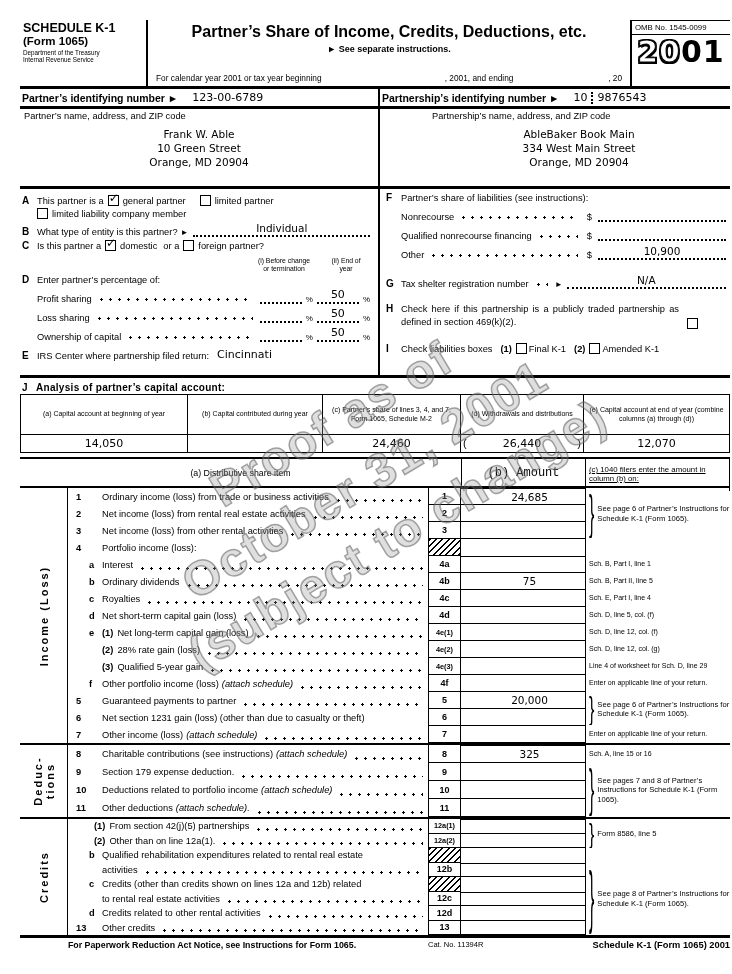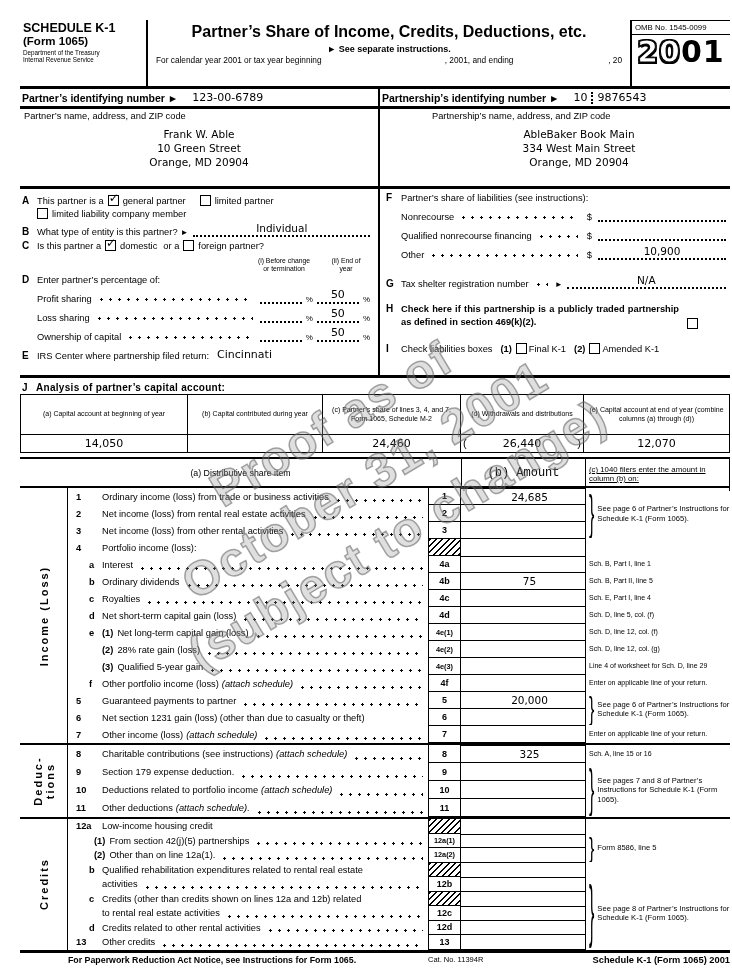--- a/index.html
+++ b/index.html
@@ -9,21 +9,21 @@
   .hw{font-family:"DejaVu Sans",sans-serif;font-size:11px;}
   
   .hdr{display:flex;border-bottom:3px solid #000;height:66px;}
   .hdr-left{width:128px;border-right:2px solid #000;padding:2px 3px;box-sizing:border-box;}
   .sched{font-size:12.5px;font-weight:bold;line-height:1.05;}
   .formno{font-size:11.5px;font-weight:bold;}
   .dept{font-size:6.3px;line-height:1.15;margin-top:2px;}
   .hdr-mid{flex:1;text-align:center;padding-top:3px;}
   .title{font-size:16px;font-weight:bold;}
   .seeinstr{font-size:9px;font-weight:bold;margin-top:3px;}
-  .calline{font-size:8.3px;margin-top:1px;display:flex;align-items:flex-end;padding:0 8px;}
+  .calline{font-size:8.3px;margin-top:19px;display:flex;align-items:flex-end;padding:0 8px;}
   .gap1{flex:1.3;} .gap2{flex:1;}
   .hdr-right{width:100px;border-left:2px solid #000;border-top:1.5px solid #000;box-sizing:border-box;}
   .omb{font-size:7.8px;padding:2px 3px;border-bottom:1.5px solid #000;}
   .year{font-size:30px;font-weight:bold;text-align:center;letter-spacing:1px;font-family:"DejaVu Sans",sans-serif;line-height:1.1;}
   .yr-out{color:#fff;text-shadow:-1.5px -1.5px 0 #000,1.5px -1.5px 0 #000,-1.5px 1.5px 0 #000,1.5px 1.5px 0 #000;-webkit-text-stroke:1px #000;}
   
   .idrow{display:flex;border-bottom:3px solid #000;height:17px;align-items:center;}
   .idhalf{display:flex;align-items:center;box-sizing:border-box;}
   .id-l{width:360px;border-right:2px solid #000;height:100%;}
   .id-r{flex:1;height:100%;}
@@ -55,21 +55,21 @@
   .dcolheads{display:flex;justify-content:flex-end;font-size:6.8px;text-align:center;margin-top:6px;line-height:1.15;}
   .dch1{width:72px;} .dch2{width:52px;}
   .drow{display:flex;align-items:flex-end;font-size:9.3px;margin-top:4px;padding-left:15px;}
   .dlabel{flex:none;}
   .pctline{width:42px;border-bottom:2px dotted #000;text-align:center;height:13px;line-height:11px;flex:none;margin:0 2px;}
   .pct{font-size:8px;margin:0 2px;flex:none;}
   .frow{display:flex;align-items:flex-end;font-size:9.3px;margin-top:4px;padding-left:15px;}
   .dollar{margin:0 4px;flex:none;}
   .f-fill{width:128px;flex:none;}
   .hrow{display:flex;font-size:9.3px;margin-top:14px;}
-  .htext{width:278px;text-align:justify;line-height:1.45;font-weight:bold;}
+  .htext{width:278px;text-align:justify;line-height:1.45;}
   .hcb{align-self:flex-end;margin:0 0 1px 8px;}
   .irow{margin-top:13px;}
   .inum{font-weight:bold;margin:0 2px 0 8px;}
   
   .jhead{display:flex;align-items:center;height:14px;margin-top:2px;}
   .jhead .ltr{width:14px;margin-left:2px;}
   .jtitle{font-size:10px;font-weight:bold;letter-spacing:0.3px;}
   .jtable{border:1.5px solid #000;box-sizing:border-box;}
   .jrow{display:flex;}
   .jcell{box-sizing:border-box;border-right:1.5px solid #000;padding:2px 3px;
@@ -618,29 +618,20 @@
                 <div class="ref"></div>
               </div>
             </div>
           </div>
           <div class="sec sec2">
             <div class="gutter">
               <div class="rot">Credits</div>
             </div>
             <div class="secbody">
               <div class="trow">
-                <div class="item ind0">
-                  <span class="num">12a</span>
-                  <span>Low-income housing credit</span>
-                </div>
-                <div class="box hatch"></div>
-                <div class="amt empty"></div>
-                <div class="ref"></div>
-              </div>
-              <div class="trow">
                 <div class="item ind2">
                   <span class="num"></span>
                   <span class="num2">(1)</span>
                   <span>From section 42(j)(5) partnerships</span>
                   <span class="leader"></span>
                 </div>
                 <div class="box small">12a(1)</div>
                 <div class="amt bt"></div>
                 <div class="ref">
                   <div class="refwrap braced" style="height: 29px;">

